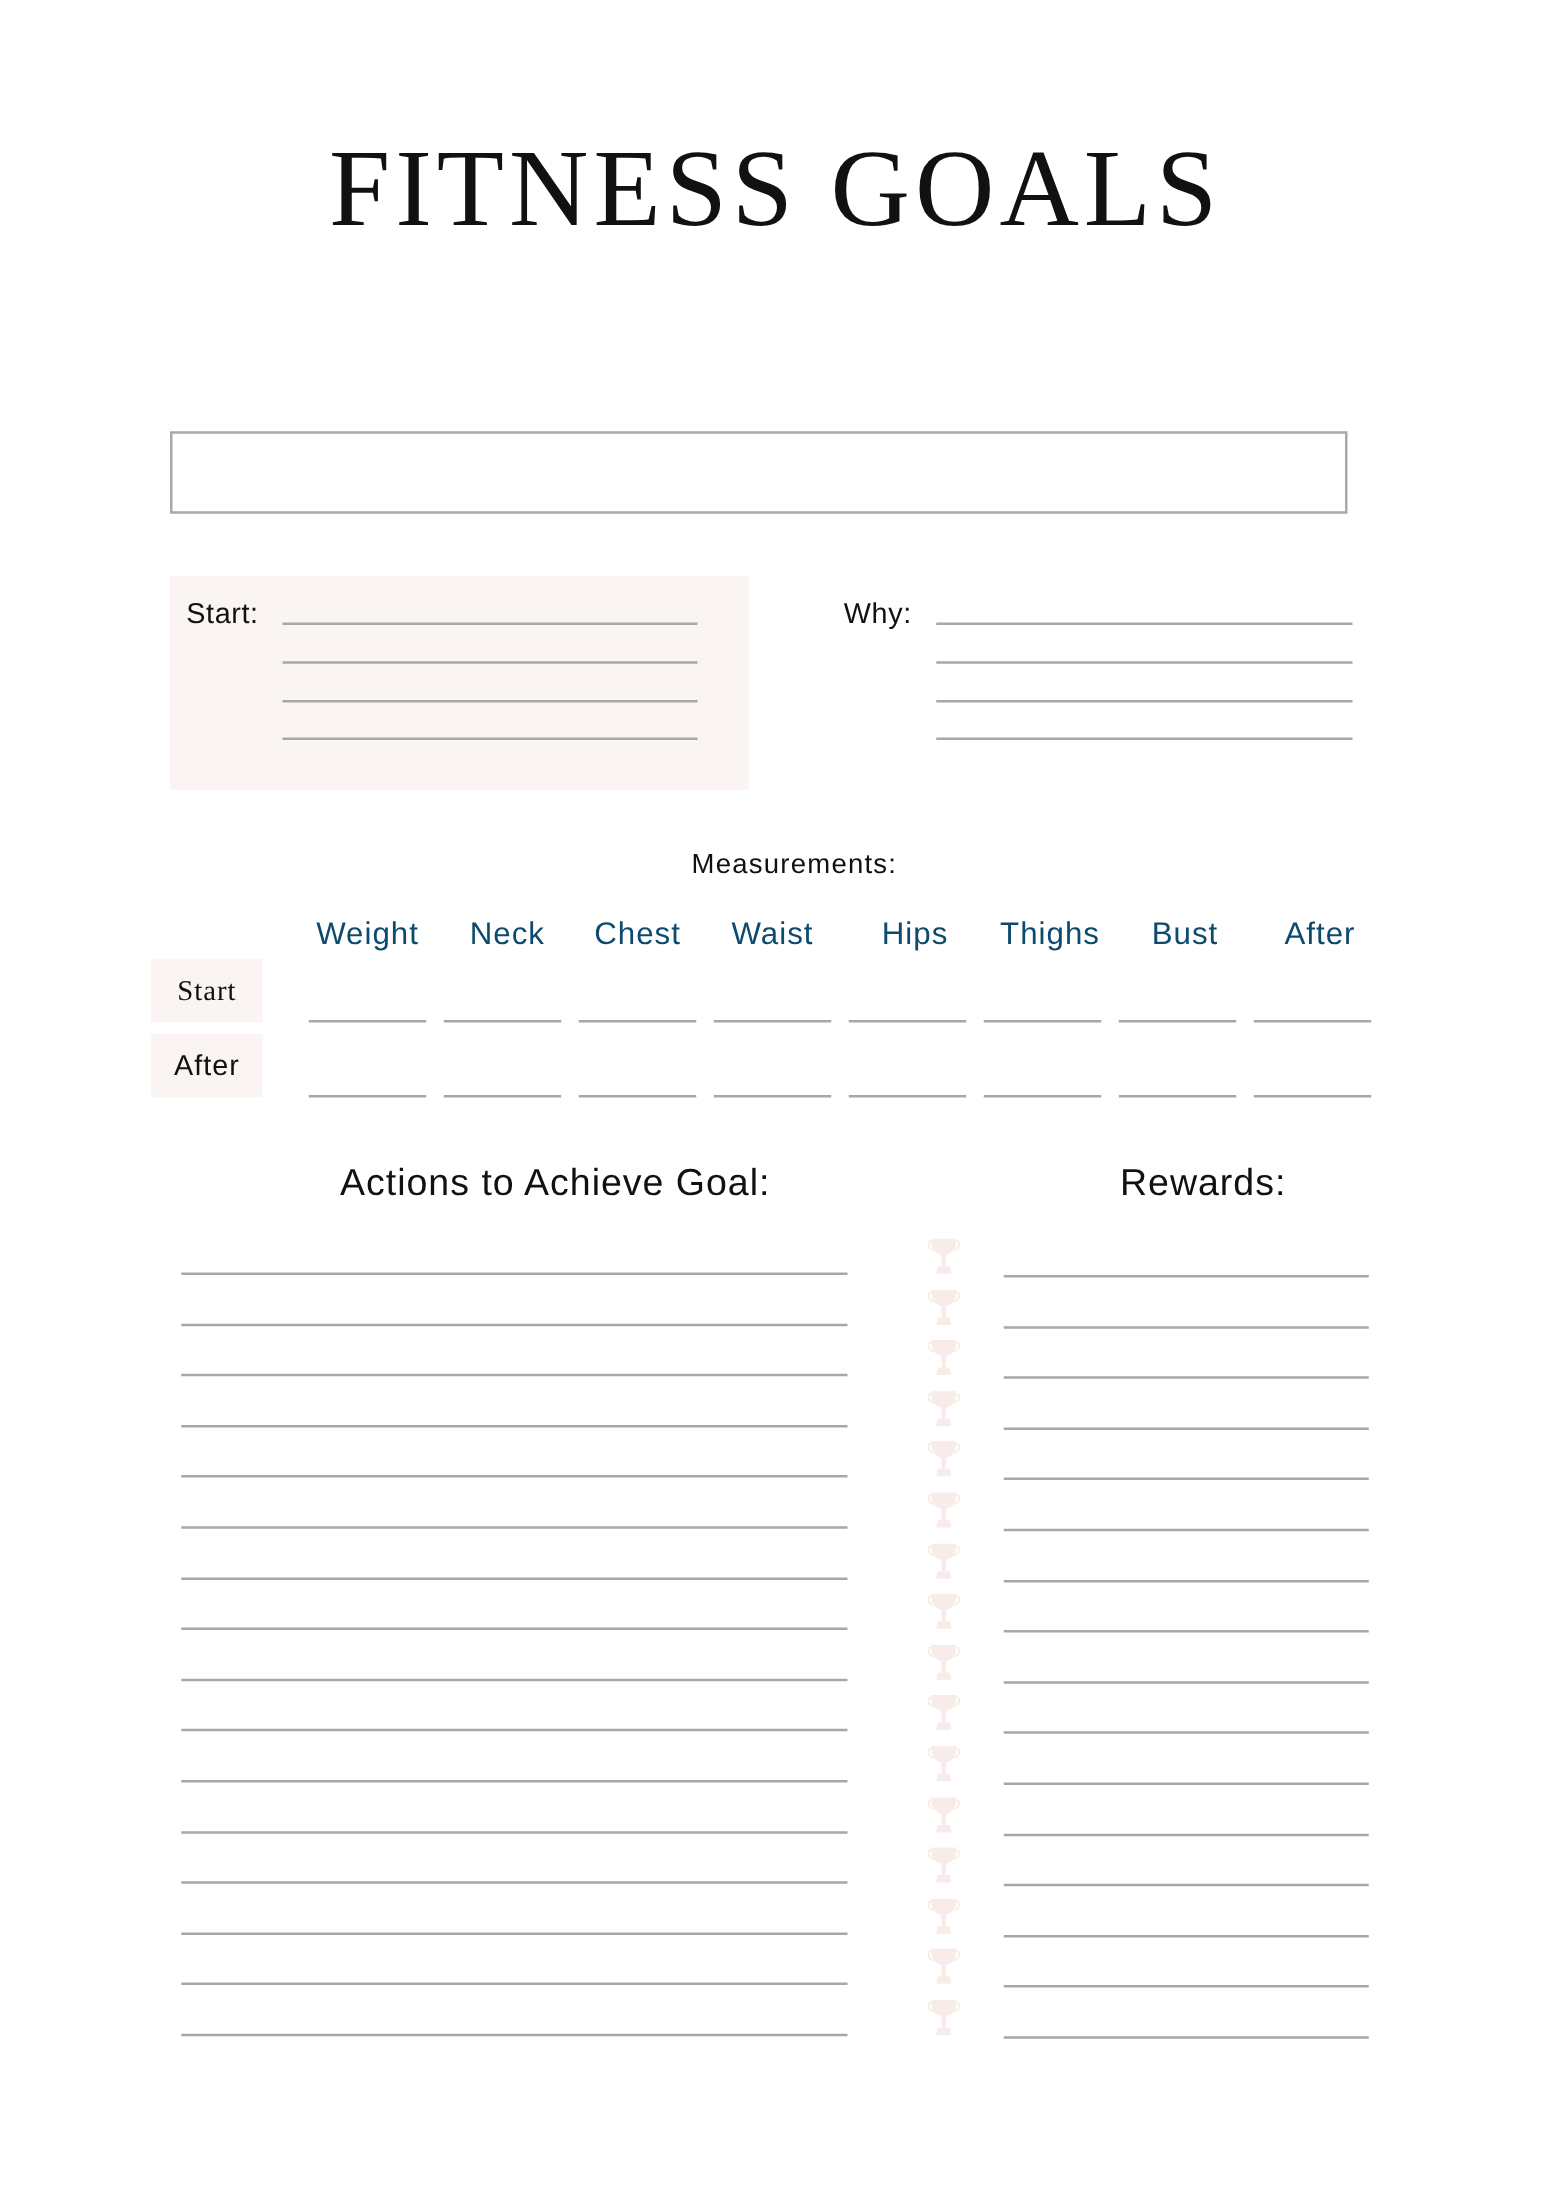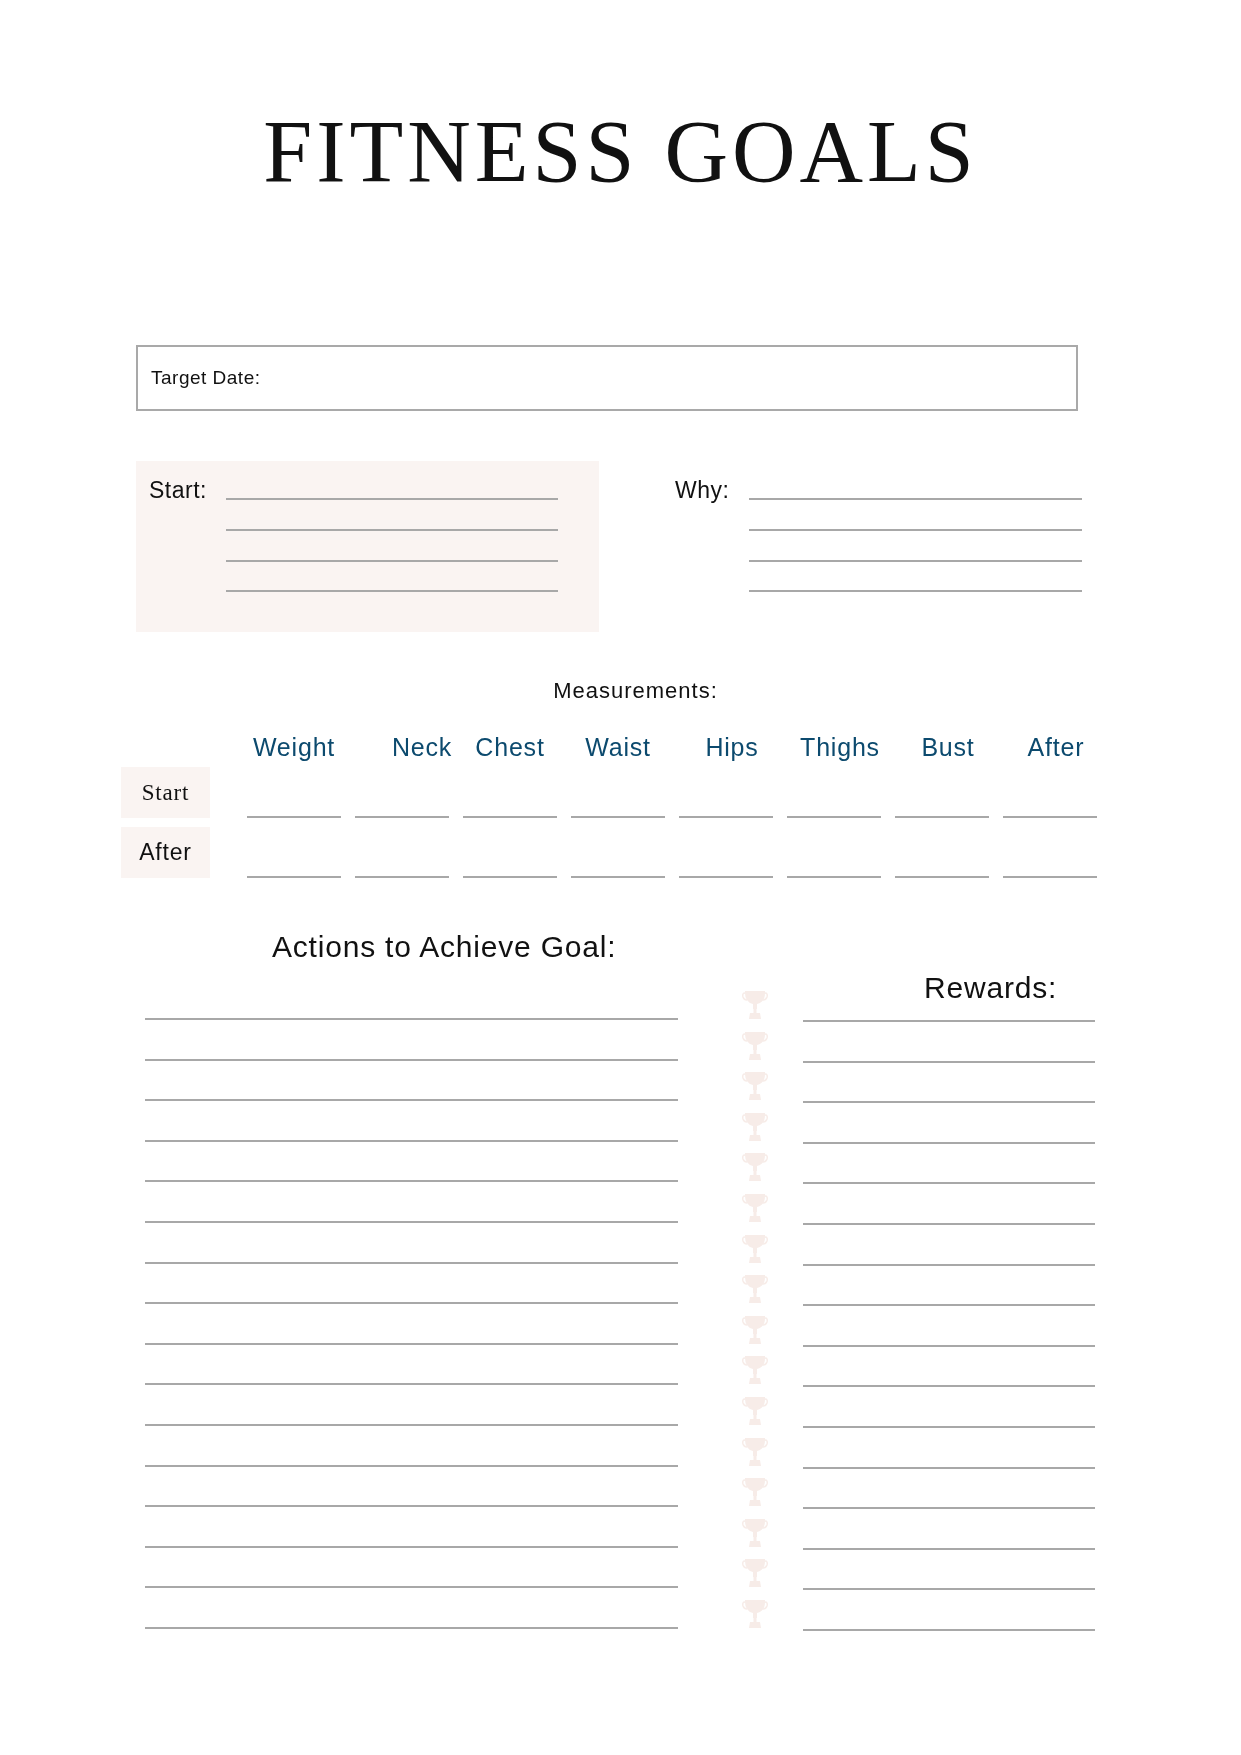--- a/index.html
+++ b/index.html
@@ -25,42 +25,39 @@
                  display: flex; align-items: center; justify-content: center; font-size: 23px; letter-spacing: 0.8px; }
     .sec-title { font-size: 30px; letter-spacing: 0.8px; top: 930px; }
     .trophy { width: 26px; height: 30px; }
   </style>
 </head>
 <body>
 
 <div class="abs title">FITNESS GOALS</div>
 
 <div class="abs date-box">
-  <div class="date-cell target">
-    <span>Target Date:</span>
-  </div>
 </div>
 
 <div class="abs goal-box"></div>
 <div class="abs label" style="left:149px; top:477px;">Start:</div>
 <div class="abs rule" style="left:226px; top:498px; width:332px;"></div>
 <div class="abs rule" style="left:226px; top:529px; width:332px;"></div>
 <div class="abs rule" style="left:226px; top:560px; width:332px;"></div>
 <div class="abs rule" style="left:226px; top:590px; width:332px;"></div>
 
 <div class="abs label" style="left:675px; top:477px;">Why:</div>
 <div class="abs rule" style="left:749px; top:498px; width:333px;"></div>
 <div class="abs rule" style="left:749px; top:529px; width:333px;"></div>
 <div class="abs rule" style="left:749px; top:560px; width:333px;"></div>
 <div class="abs rule" style="left:749px; top:590px; width:333px;"></div>
 
 <div class="abs meas-title">Measurements:</div>
 
 <div class="abs meas-head" style="left:240px;">Weight</div>
-<div class="abs meas-head" style="left:368px;">Neck</div>
+<div class="abs meas-head" style="left:328px;text-align:right;">Neck</div>
 <div class="abs meas-head" style="left:456px;">Chest</div>
 <div class="abs meas-head" style="left:564px;">Waist</div>
 <div class="abs meas-head" style="left:678px;">Hips</div>
 <div class="abs meas-head" style="left:786px;">Thighs</div>
 <div class="abs meas-head" style="left:894px;">Bust</div>
 <div class="abs meas-head" style="left:1002px;">After</div>
 
 <div class="abs row-label" style="top:767px;font-family:Liberation Serif, serif;">Start</div>
 <div class="abs row-label" style="top:827px;">After</div>
 
@@ -96,21 +93,21 @@
     <div class="abs rule" style="left: 145px; width: 533px; top: 1343px;"></div>
     <div class="abs rule" style="left: 145px; width: 533px; top: 1383px;"></div>
     <div class="abs rule" style="left: 145px; width: 533px; top: 1424px;"></div>
     <div class="abs rule" style="left: 145px; width: 533px; top: 1465px;"></div>
     <div class="abs rule" style="left: 145px; width: 533px; top: 1505px;"></div>
     <div class="abs rule" style="left: 145px; width: 533px; top: 1546px;"></div>
     <div class="abs rule" style="left: 145px; width: 533px; top: 1586px;"></div>
     <div class="abs rule" style="left: 145px; width: 533px; top: 1627px;"></div>
   </div>
 
-<div class="abs sec-title" style="left:924px;margin-top:41px;">Rewards:</div>
+<div class="abs sec-title" style="left:896px;">Rewards:</div>
 <div id="reward-lines">
     <div class="abs trophy" style="left: 742px; top: 990px;"><svg width="26" height="30" viewBox="0 0 26 30">
         <path d="M3 1 H23 V3 Q23 12 15 14 V19 H11 V14 Q3 12 3 3 Z" fill="#f7ece8"></path>
         <path d="M3 3 Q0 3 1 7 Q2 10 5 10" fill="none" stroke="#f7ece8" stroke-width="1.5"></path>
         <path d="M23 3 Q26 3 25 7 Q24 10 21 10" fill="none" stroke="#f7ece8" stroke-width="1.5"></path>
         <rect x="11.5" y="18" width="3" height="5" fill="#f7ece8"></rect>
         <path d="M8 23 H18 L19 29 H7 Z" fill="#f7ece8"></path>
       </svg></div>
     <div class="abs rule" style="left: 803px; width: 292px; top: 1020px;"></div>
     <div class="abs trophy" style="left: 742px; top: 1031px;"><svg width="26" height="30" viewBox="0 0 26 30">

